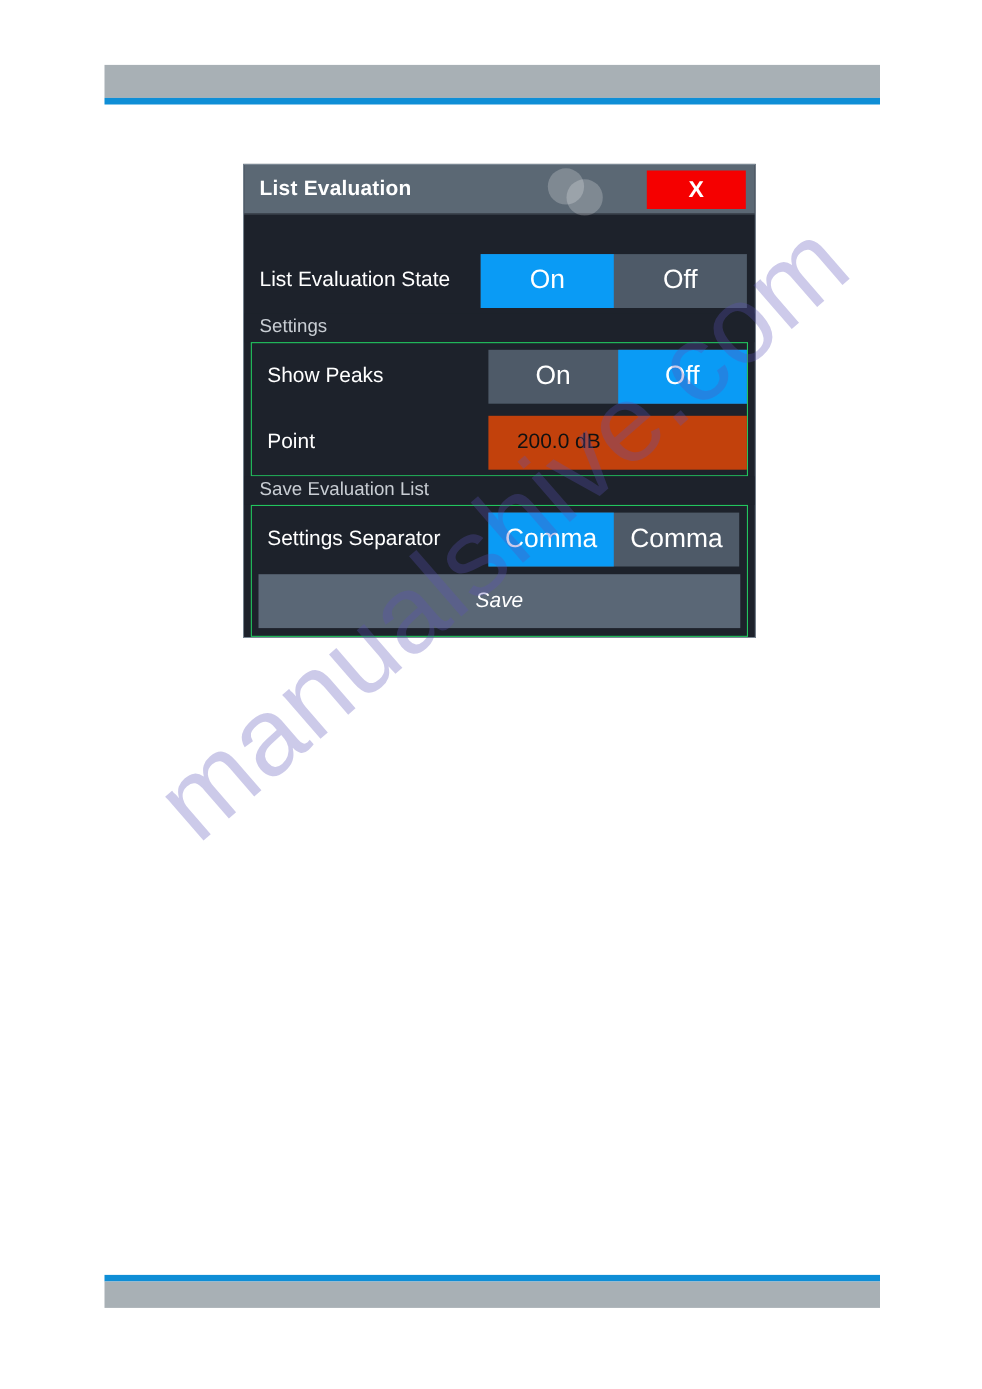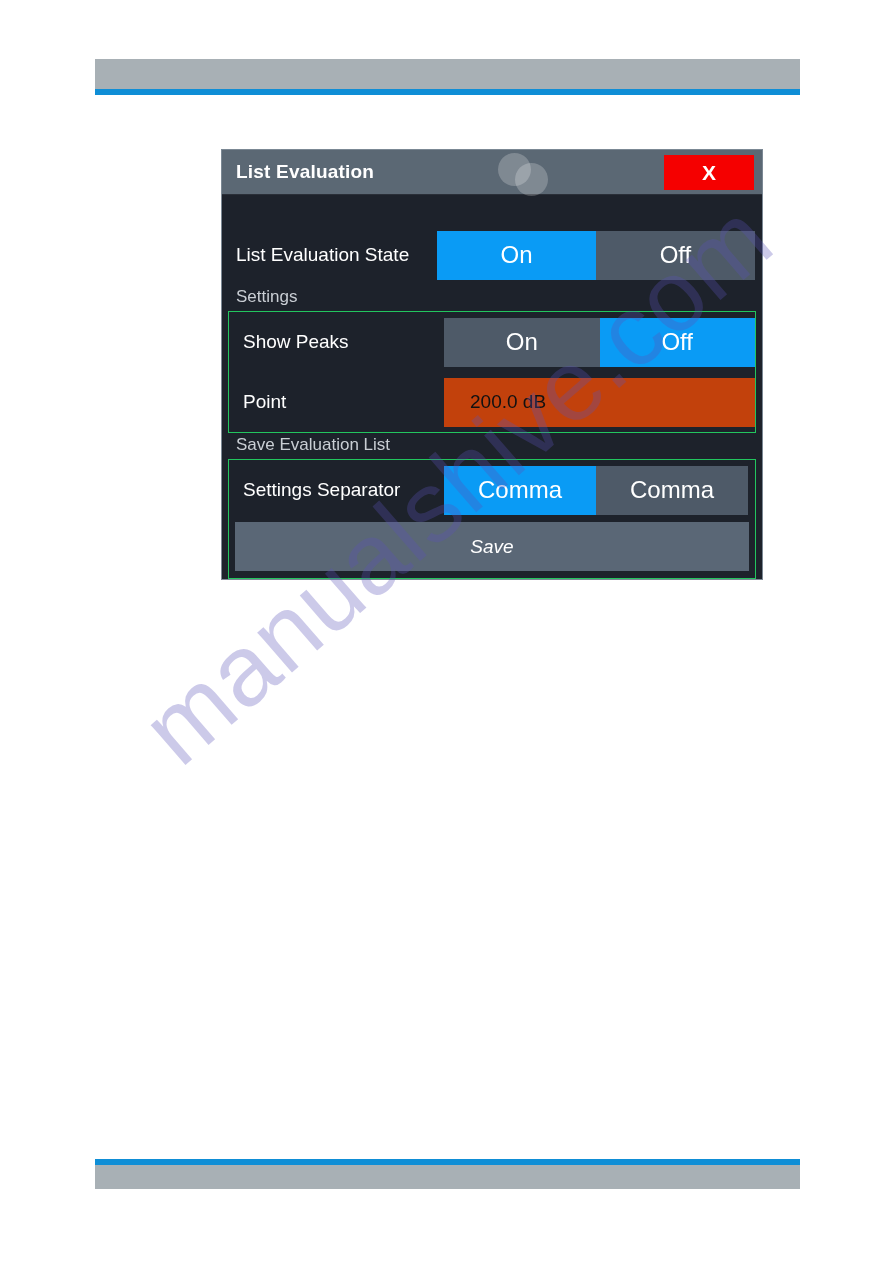--- a/index.html
+++ b/index.html
@@ -76,21 +76,21 @@
     height: 24px;
     background: #a8b0b5;
     z-index: 1;
   }
 
   
   .dialog {
     position: absolute;
     left: 221px;
     top: 149px;
-    width: 542px;
+    width: 466px;
     background: #1d222b;
     border: 1px solid #7b8894;
     box-sizing: border-box;
     z-index: 3;
   }
 
   .dialog-titlebar {
     position: relative;
     height: 45px;
     background: #5b6874;

